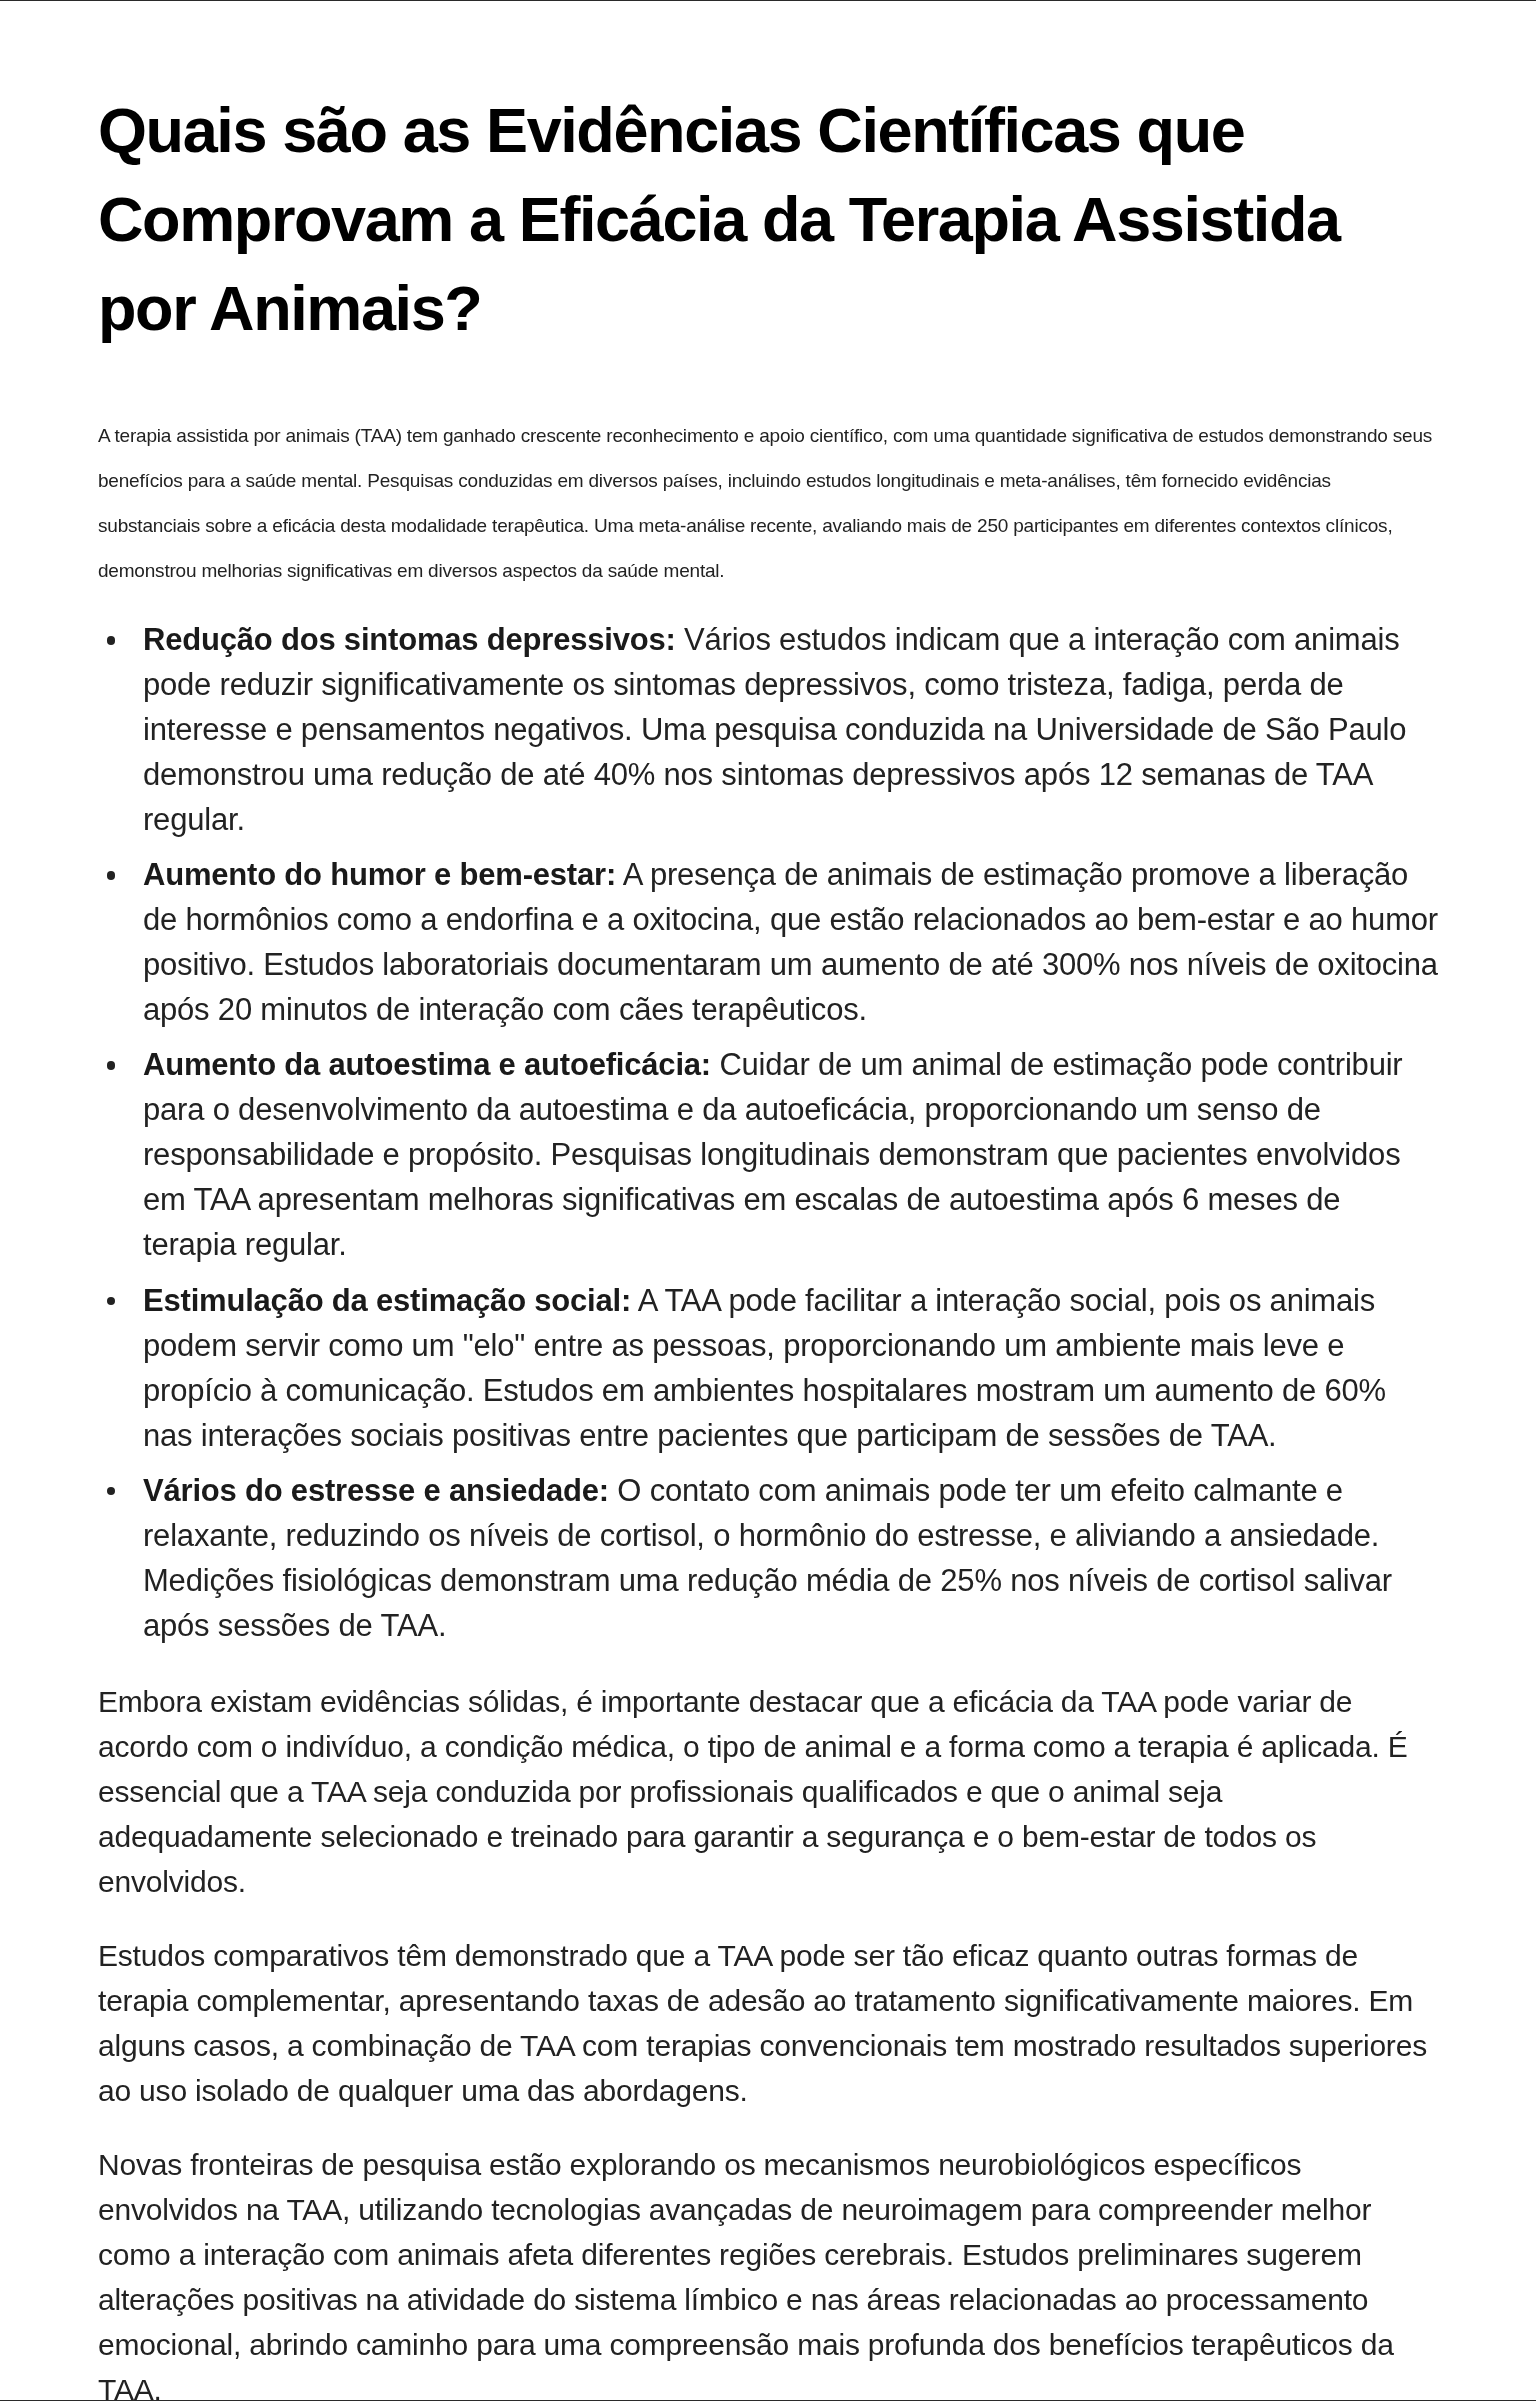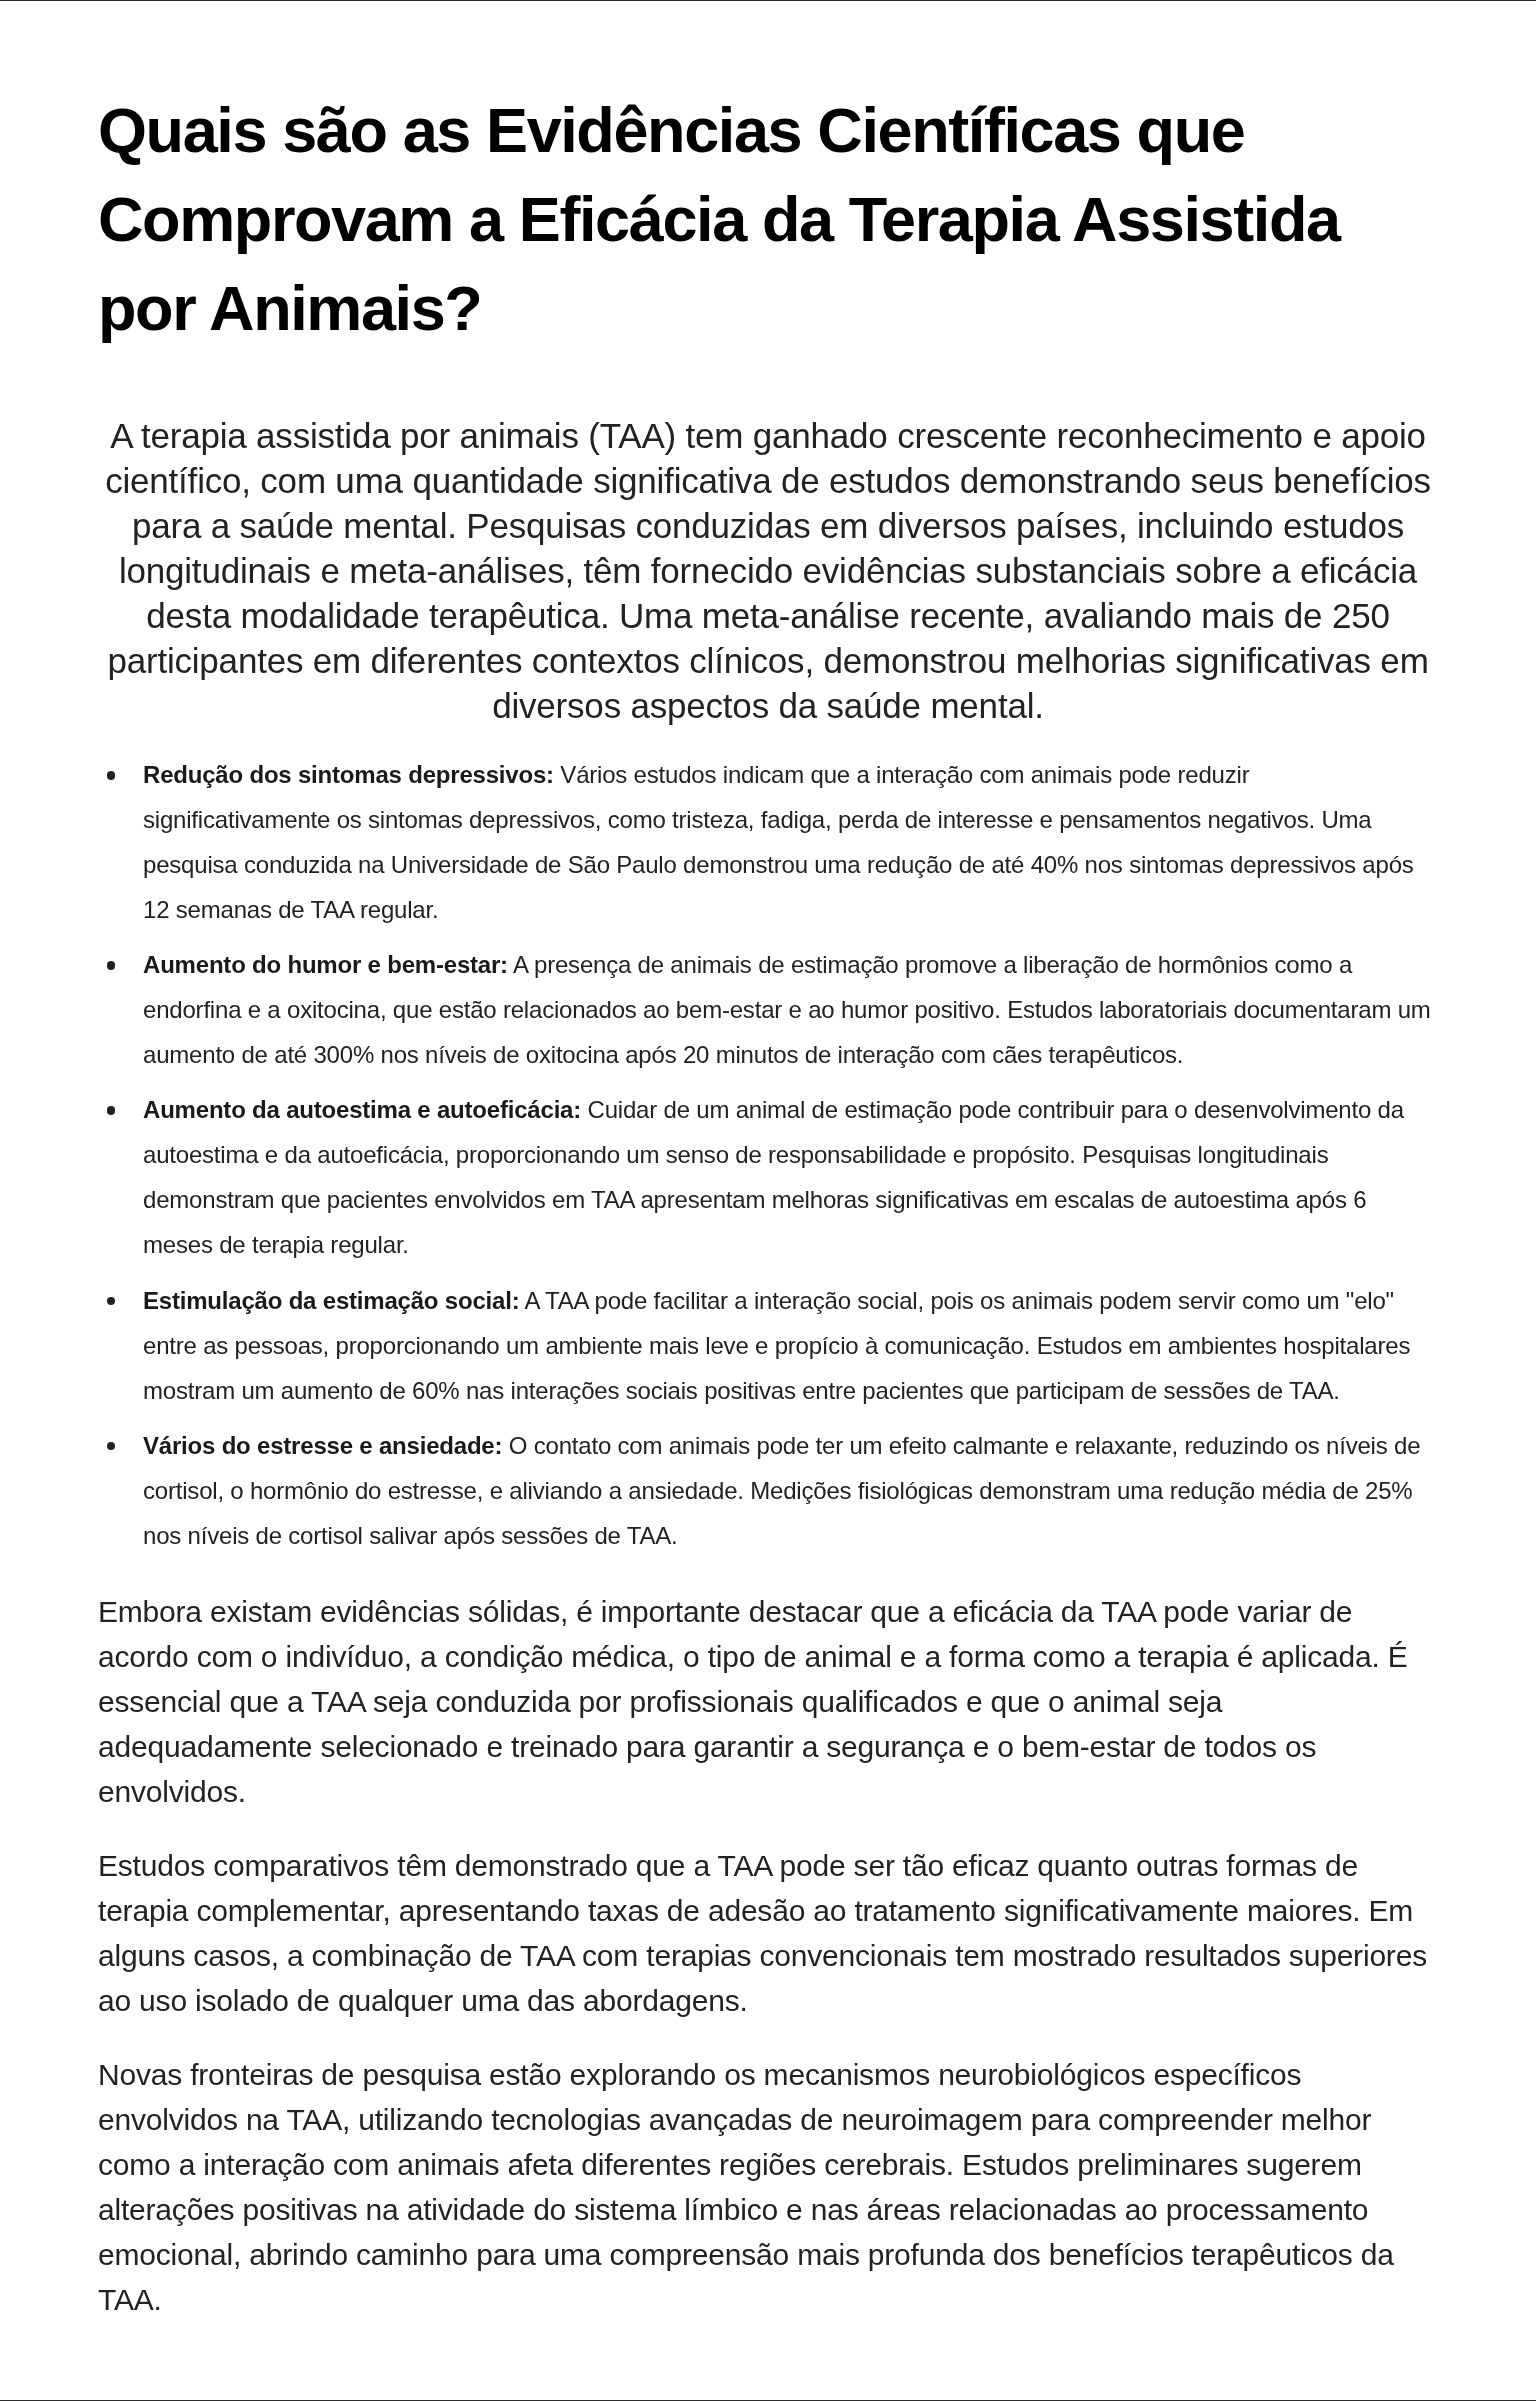--- a/index.html
+++ b/index.html
@@ -28,34 +28,33 @@
     margin: 0;
     font-family: "Liberation Sans", "DejaVu Sans", sans-serif;
     font-weight: 700;
     font-size: 63px;
     line-height: 89px;
     letter-spacing: -1.4px;
     color: #000000;
   }
   .intro {
     margin: 60px 0 0 0;
-    font-size: 35px;
+    font-size: 19px;
     line-height: 45px;
     letter-spacing: -0.2px;
-    text-align: center;
   }
   .benefits {
     list-style: none;
     margin: 24px 0 0 0;
     padding: 0;
   }
   .benefit {
     position: relative;
     padding-left: 45px;
-    font-size: 24px;
+    font-size: 31px;
     line-height: 45px;
     letter-spacing: -0.2px;
     margin-bottom: 10.2px;
   }
   .bullet-dot {
     position: absolute;
     left: 8.5px;
     top: 19px;
     width: 8.5px;
     height: 8.5px;

